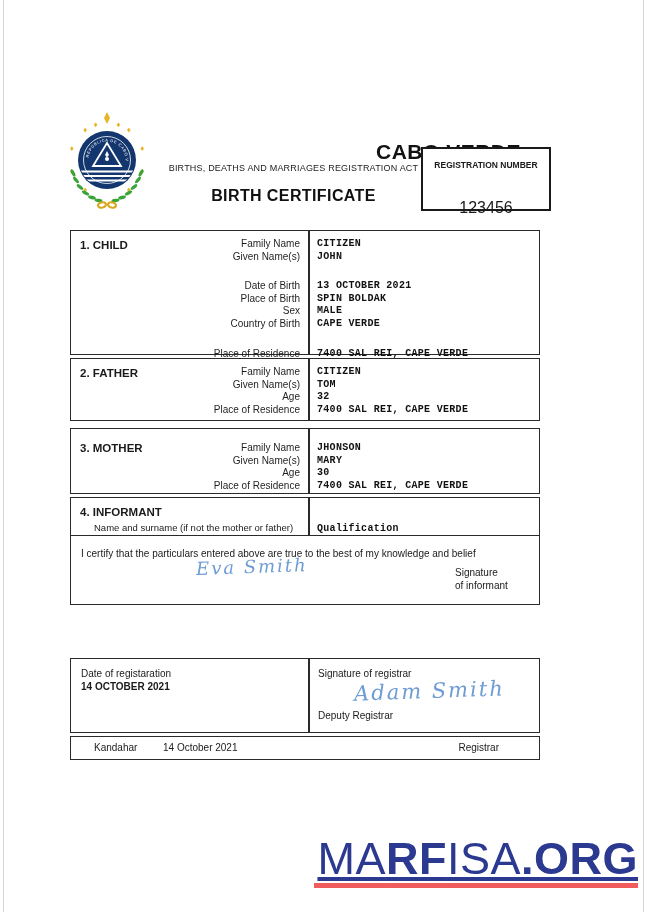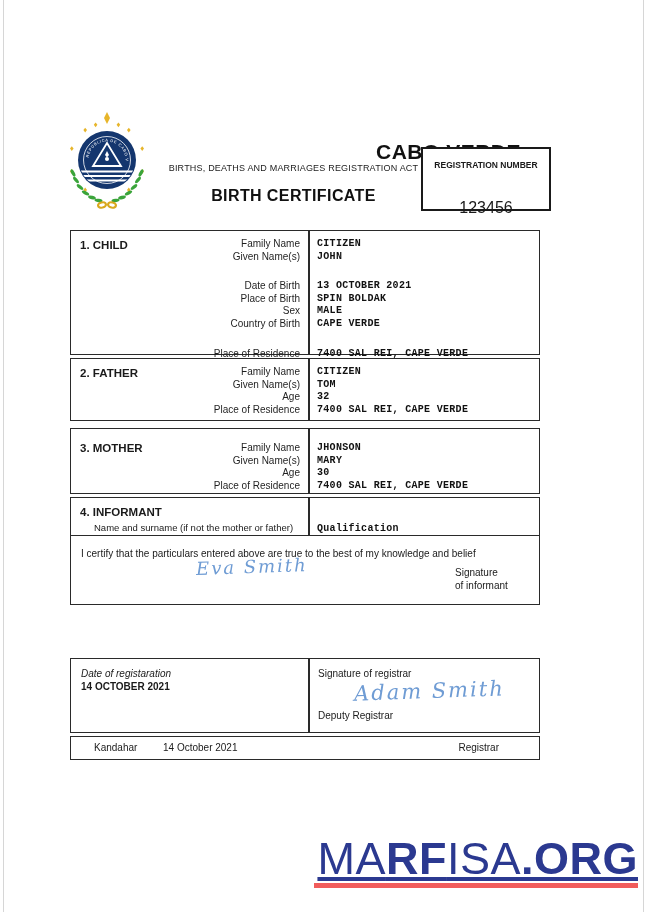--- a/index.html
+++ b/index.html
@@ -47,21 +47,21 @@
   .sec-informant .values{padding-top:25px;}
 
   .sec-certify{top:535px;height:70px;text-decoration:underline;}
   .certify-text{position:absolute;left:10px;top:12px;font-size:10px;}
   .sig-informant{position:absolute;left:125px;top:20px;font-size:18px;color:#6f9cd4;
                  font-family:"DejaVu Serif",serif;font-style:italic;letter-spacing:2px;
                  transform:rotate(-2deg);}
   .sig-label{position:absolute;left:384px;top:30px;font-size:10px;line-height:13px;}
 
   .sec-registration{top:658px;height:75px;}
-  .reg-date-label{position:absolute;left:10px;top:9px;font-size:10px;font-style:italic;}
+  .reg-date-label{position:absolute;left:10px;top:9px;font-size:10px;}
   .reg-date-value{position:absolute;left:10px;top:22px;font-size:10px;font-weight:bold;}
   .registrar-sig-label{position:absolute;left:247px;top:9px;font-size:10px;}
   .sig-registrar{position:absolute;left:283px;top:20px;font-size:21px;color:#6f9cd4;
                  font-family:"DejaVu Serif",serif;font-style:italic;letter-spacing:2px;
                  transform:rotate(-2deg);}
   .registrar-title{position:absolute;left:247px;top:51px;font-size:10px;}
 
   .sec-footer{top:736px;height:24px;}
   .footer-place{position:absolute;left:23px;top:5px;font-size:10px;}
   .footer-date{position:absolute;left:92px;top:5px;font-size:10px;}

